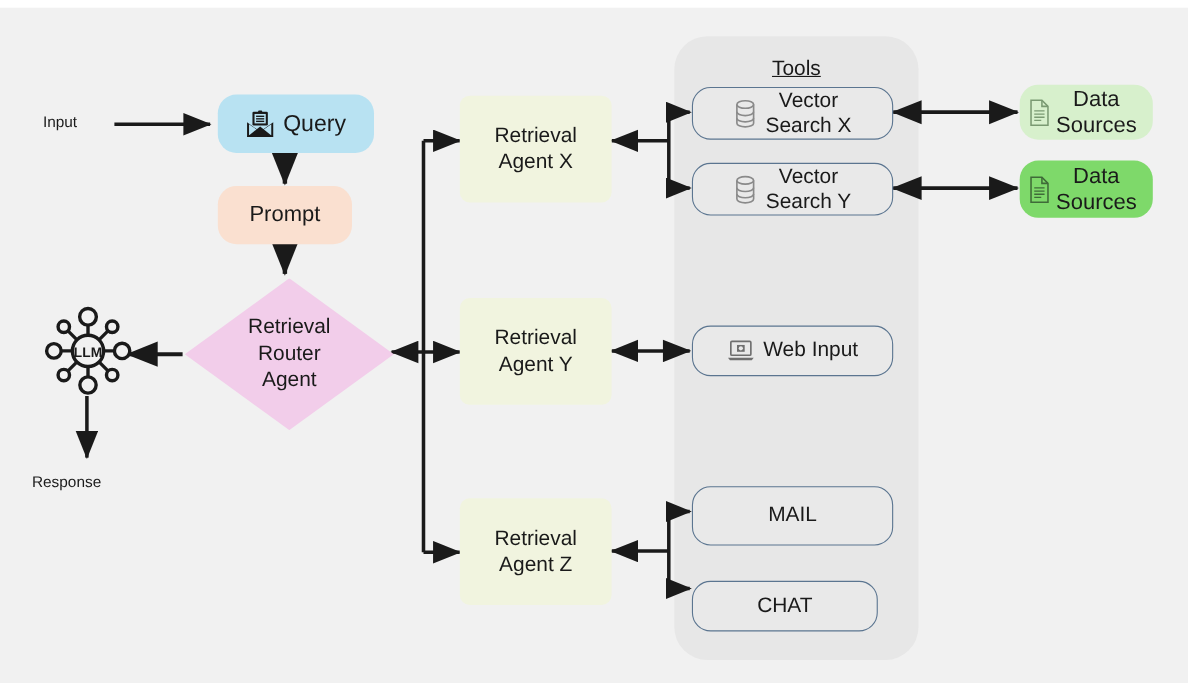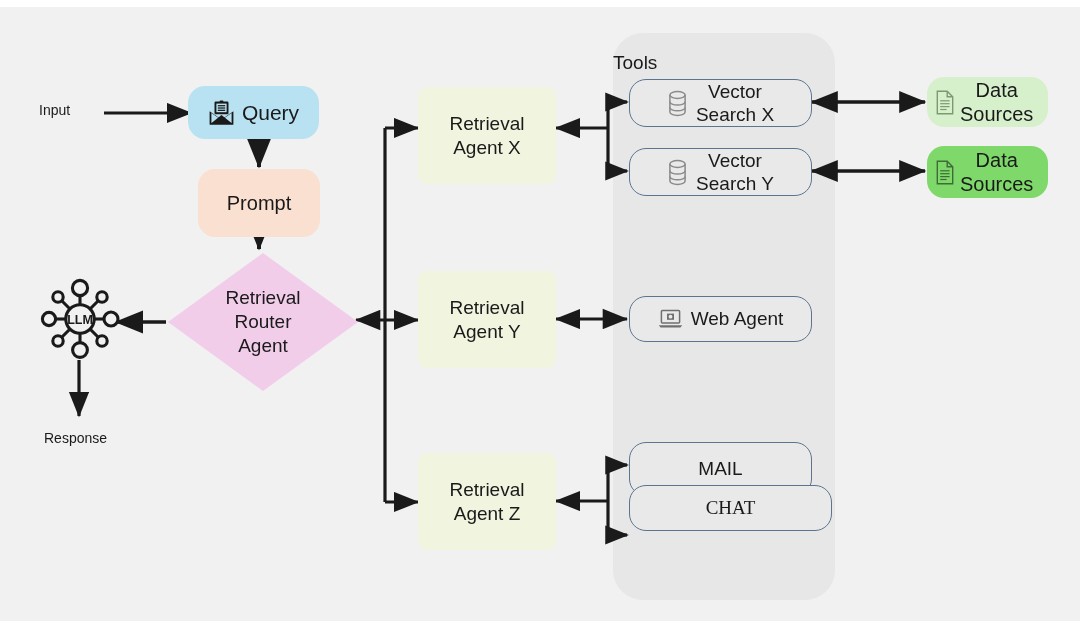--- a/index.html
+++ b/index.html
@@ -56,22 +56,24 @@
     position: absolute;
     left: 613px; top: 33px;
     width: 222px; height: 567px;
     background: #e7e7e7;
     border-radius: 30px;
   }
   #tools-title {
     position: absolute;
     left: 613px; top: 52px;
     width: 222px;
+    text-align: center;
     font-size: 19px;
     color: #1a1a1a;
+    text-decoration: underline;
   }
 
   
   .query-box {
     background: #b8e2f2;
     font-size: 21px;
     gap: 7px;
   }
   .prompt-box {
     background: #fae0d0;
@@ -184,40 +186,40 @@
 
       <line x1="608" y1="501" x2="556" y2="501" stroke-width="3.2" marker-end="url(#ah)"></line>
       <line x1="608" y1="465" x2="608" y2="535" stroke-width="3.2"></line>
       <line x1="608" y1="465" x2="627" y2="465" stroke-width="3.2" marker-end="url(#ahb)"></line>
       <line x1="608" y1="535" x2="627" y2="535" stroke-width="3.2" marker-end="url(#ahb)"></line>
     </g>
   </svg>
 
   <div class="plain-label" style="left:39px; top:102px;">Input</div>
 
-  <div class="node query-box" style="left:188px; top:86px; width:131px; height:53px;">
+  <div class="node query-box" style="left:198px; top:86px; width:142px; height:53px;">
     <span class="icon">
       <svg width="27" height="26" viewBox="0 0 27 26">
         <rect x="6.5" y="1.6" width="14" height="12.6" rx="1.2" fill="#1a1a1a"></rect>
         <rect x="8.4" y="3.6" width="10.2" height="8.6" fill="#b8e2f2"></rect>
         <g fill="#1a1a1a">
           <rect x="9.8" y="5.1" width="7.4" height="1.25"></rect>
           <rect x="9.8" y="7.4" width="7.4" height="1.25"></rect>
           <rect x="9.8" y="9.7" width="7.4" height="1.25"></rect>
         </g>
         <rect x="11.6" y="0.4" width="3.8" height="1.9" rx="0.9" fill="#1a1a1a"></rect>
         <path d="M1.6,11.2 L13.5,19.6 L25.4,11.2 L25.4,24.6 L1.6,24.6 Z" fill="#1a1a1a"></path>
         <path d="M3.4,12.9 L13.5,20.0 L23.6,12.9 L23.6,22.9 L3.4,22.9 Z" fill="#b8e2f2"></path>
         <path d="M1.6,24.6 L13.5,15.0 L25.4,24.6 Z" fill="#1a1a1a"></path>
       </svg>
     </span>
     <span>Query</span>
   </div>
 
-  <div class="node prompt-box" style="left:198px; top:169px; width:122px; height:68px;">
+  <div class="node prompt-box" style="left:198px; top:169px; width:122px; height:53px;">
     <span>Prompt</span>
   </div>
 
   <div class="node" style="left:36px; top:275px; width:88px; height:88px;">
     <span class="icon">
       <svg width="88" height="88" viewBox="0 0 88 88">
         <g stroke="#1a1a1a" stroke-width="3.1" fill="none">
           <line x1="44" y1="44" x2="44" y2="16"></line>
           <line x1="44" y1="44" x2="64" y2="24"></line>
           <line x1="44" y1="44" x2="72" y2="44"></line>
@@ -236,21 +238,21 @@
           <circle cx="22" cy="66" r="5.2"></circle>
           <circle cx="13" cy="44" r="6.6"></circle>
           <circle cx="22" cy="22" r="5.2"></circle>
           <circle cx="44" cy="44" r="14.2"></circle>
         </g>
         <text x="44" y="49.4" text-anchor="middle" font-family="Liberation Sans, sans-serif" font-size="12.5" font-weight="bold" fill="#1a1a1a">LLM</text>
       </svg>
     </span>
   </div>
 
-  <div class="plain-label" style="left:44px; top:430px;">Response</div>
+  <div class="plain-label" style="left:29px; top:430px;">Response</div>
 
   <div id="router-diamond">
     <div class="dia-shape"></div>
     <div class="dia-text">Retrieval
 Router
 Agent</div>
   </div>
 
   <div class="node agent-box" style="left:418px; top:87px; width:138px; height:97px;">
     <span>Retrieval
@@ -299,28 +301,28 @@
 
   <div class="node tool-box" style="left:629px; top:296px; width:183px; height:46px;">
     <span class="icon">
       <svg width="25" height="20" viewBox="0 0 25 20">
         <rect x="3.4" y="1.4" width="18.2" height="12.6" rx="1" fill="none" stroke="#6f6f6f" stroke-width="1.5"></rect>
         <rect x="9.0" y="4.6" width="7.0" height="6.2" fill="#6f6f6f"></rect>
         <circle cx="12.5" cy="7.7" r="1.9" fill="#e9e9e9"></circle>
         <path d="M0.8,16.2 L24.2,16.2 L22.4,18.6 L2.6,18.6 Z" fill="#6f6f6f"></path>
       </svg>
     </span>
-    <span>Web Agent</span>
+    <span>Web Input</span>
   </div>
 
   <div class="node tool-box" style="left:629px; top:442px; width:183px; height:54px;">
     <span>MAIL</span>
   </div>
 
-  <div class="node tool-box" style="left:629px; top:485px; width:203px; height:46px;font-family:Liberation Serif, serif;">
+  <div class="node tool-box" style="left:629px; top:528px; width:169px; height:46px;">
     <span>CHAT</span>
   </div>
 
   <div class="node ds-box ds-light" style="left:927px; top:77px; width:121px; height:50px;">
     <span class="icon">
       <svg width="20" height="25" viewBox="0 0 20 25">
         <path d="M2.3,1.2 L12.2,1.2 L17.7,6.7 L17.7,23.8 L2.3,23.8 Z" fill="none" stroke="#7a9a72" stroke-width="1.4"></path>
         <path d="M12.2,1.2 L12.2,6.7 L17.7,6.7" fill="none" stroke="#7a9a72" stroke-width="1.4"></path>
         <g stroke="#7a9a72" stroke-width="1.2">
           <line x1="5.2" y1="10.8" x2="14.6" y2="10.8"></line>

